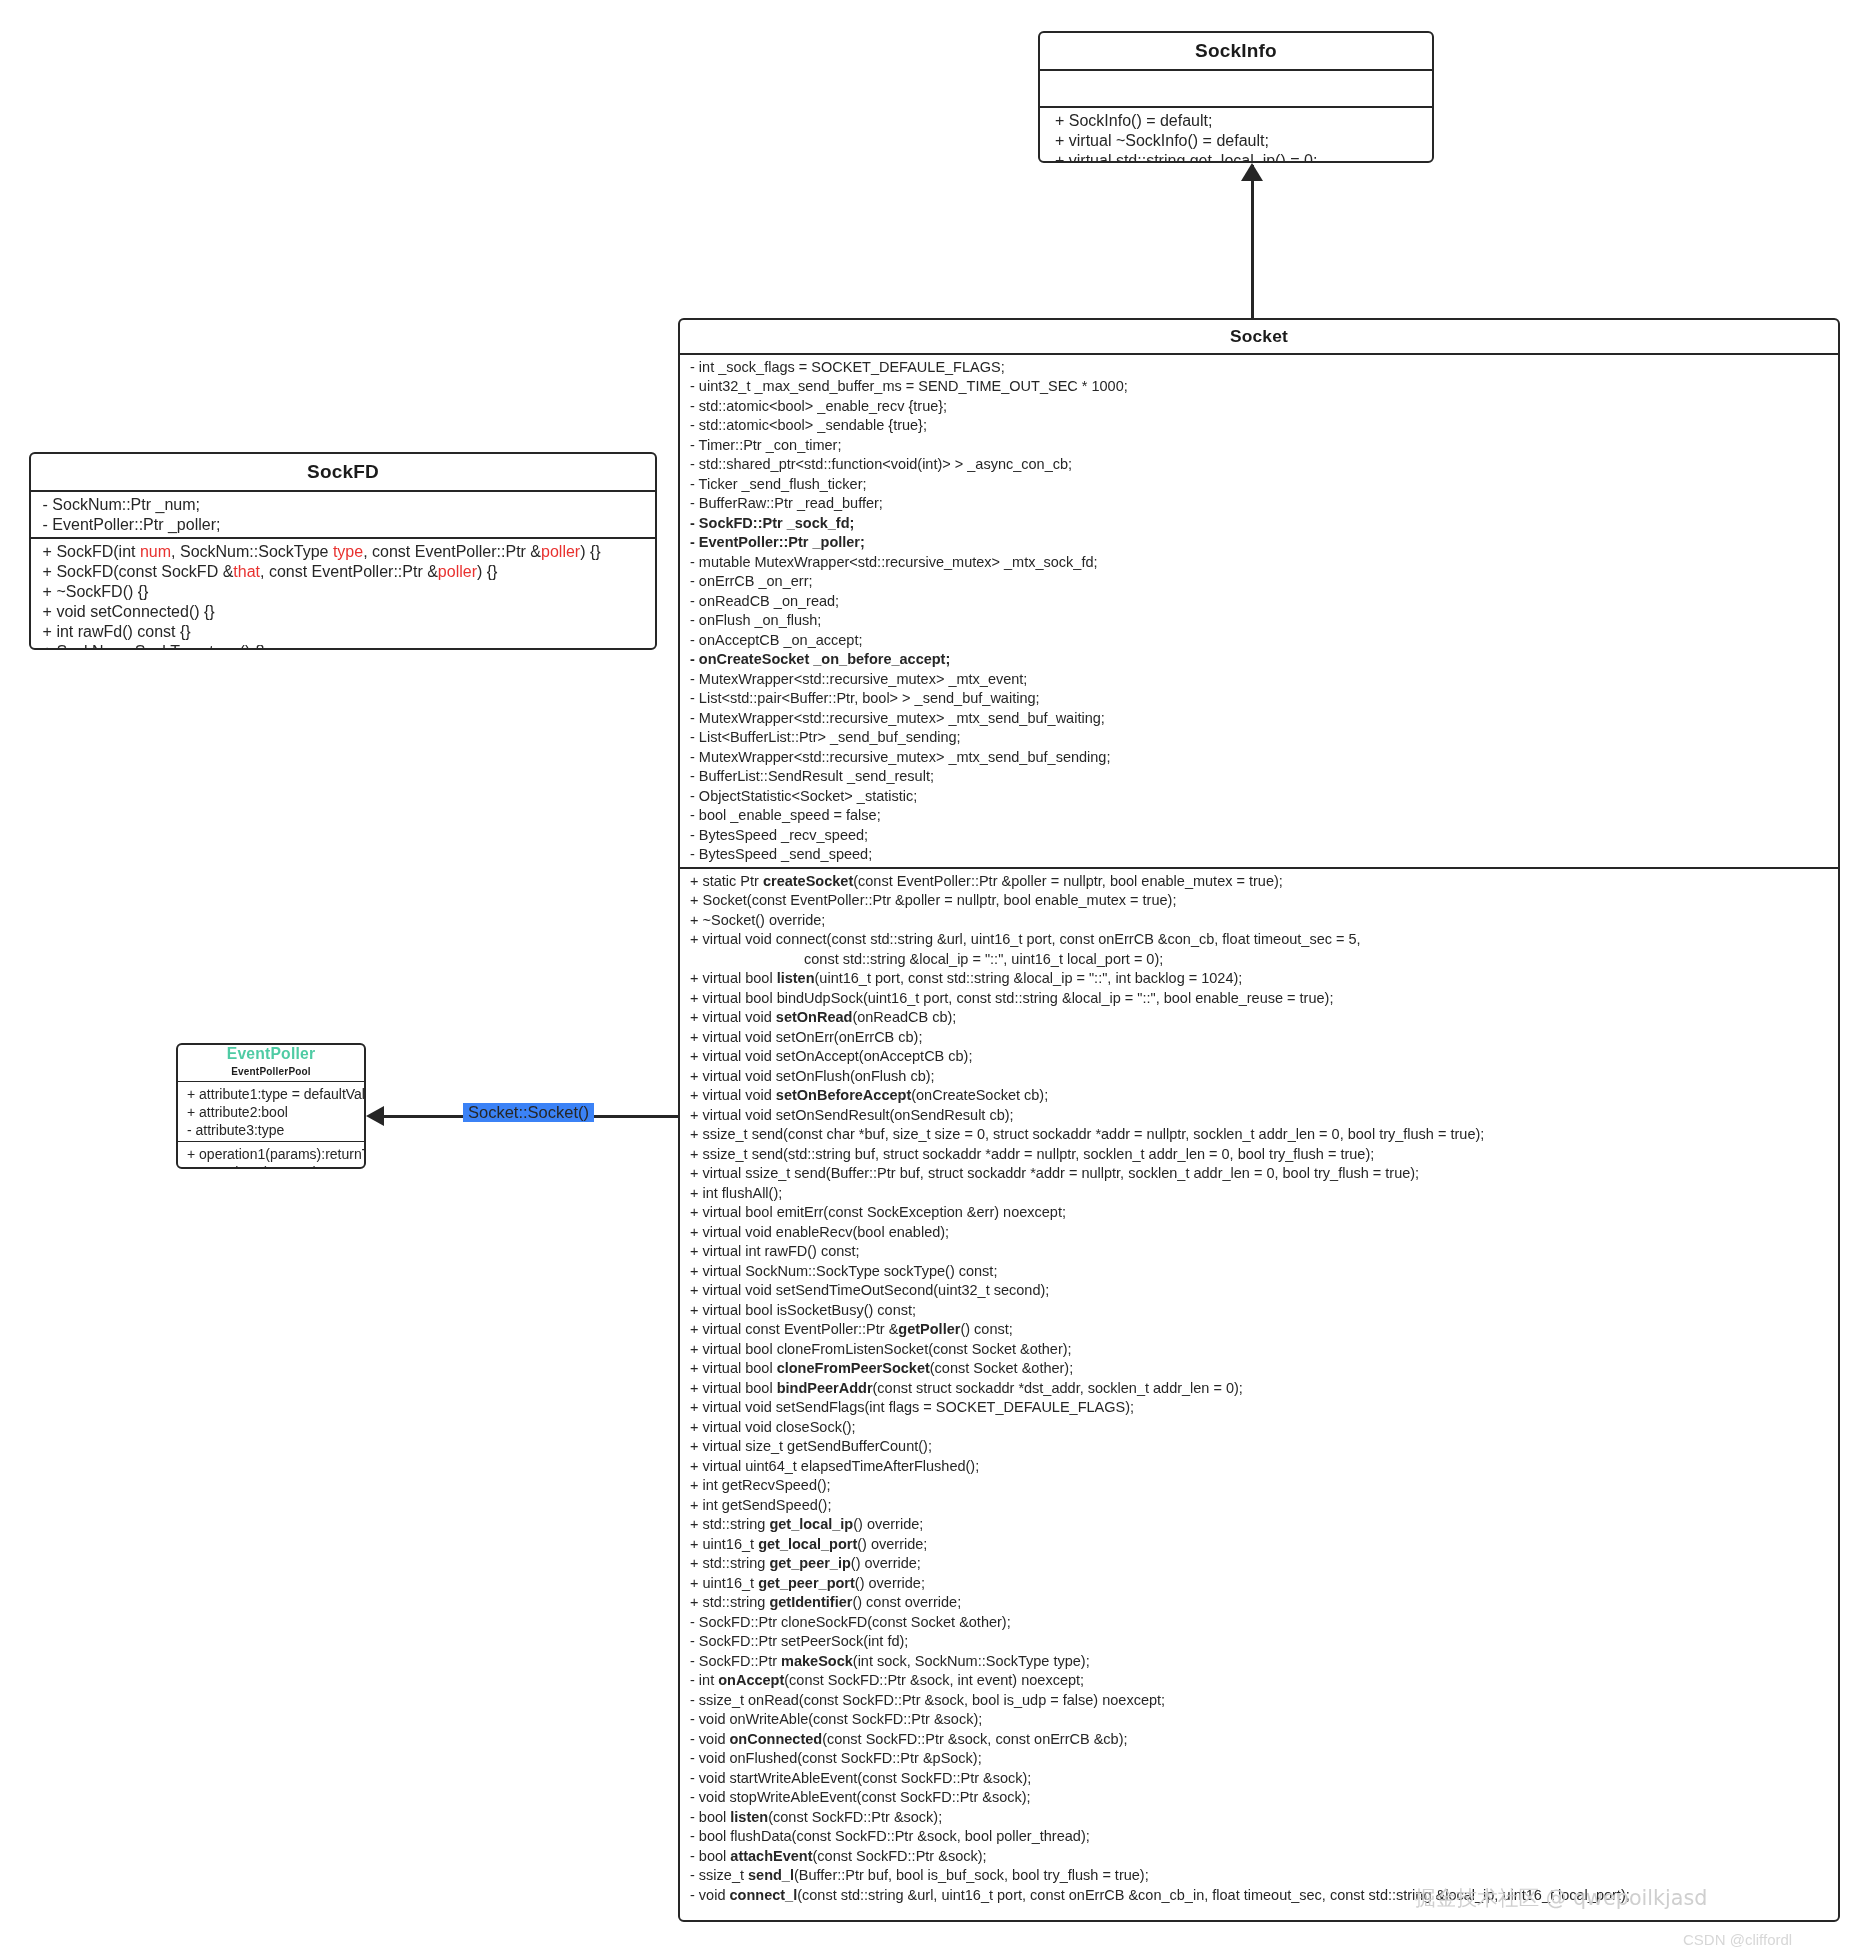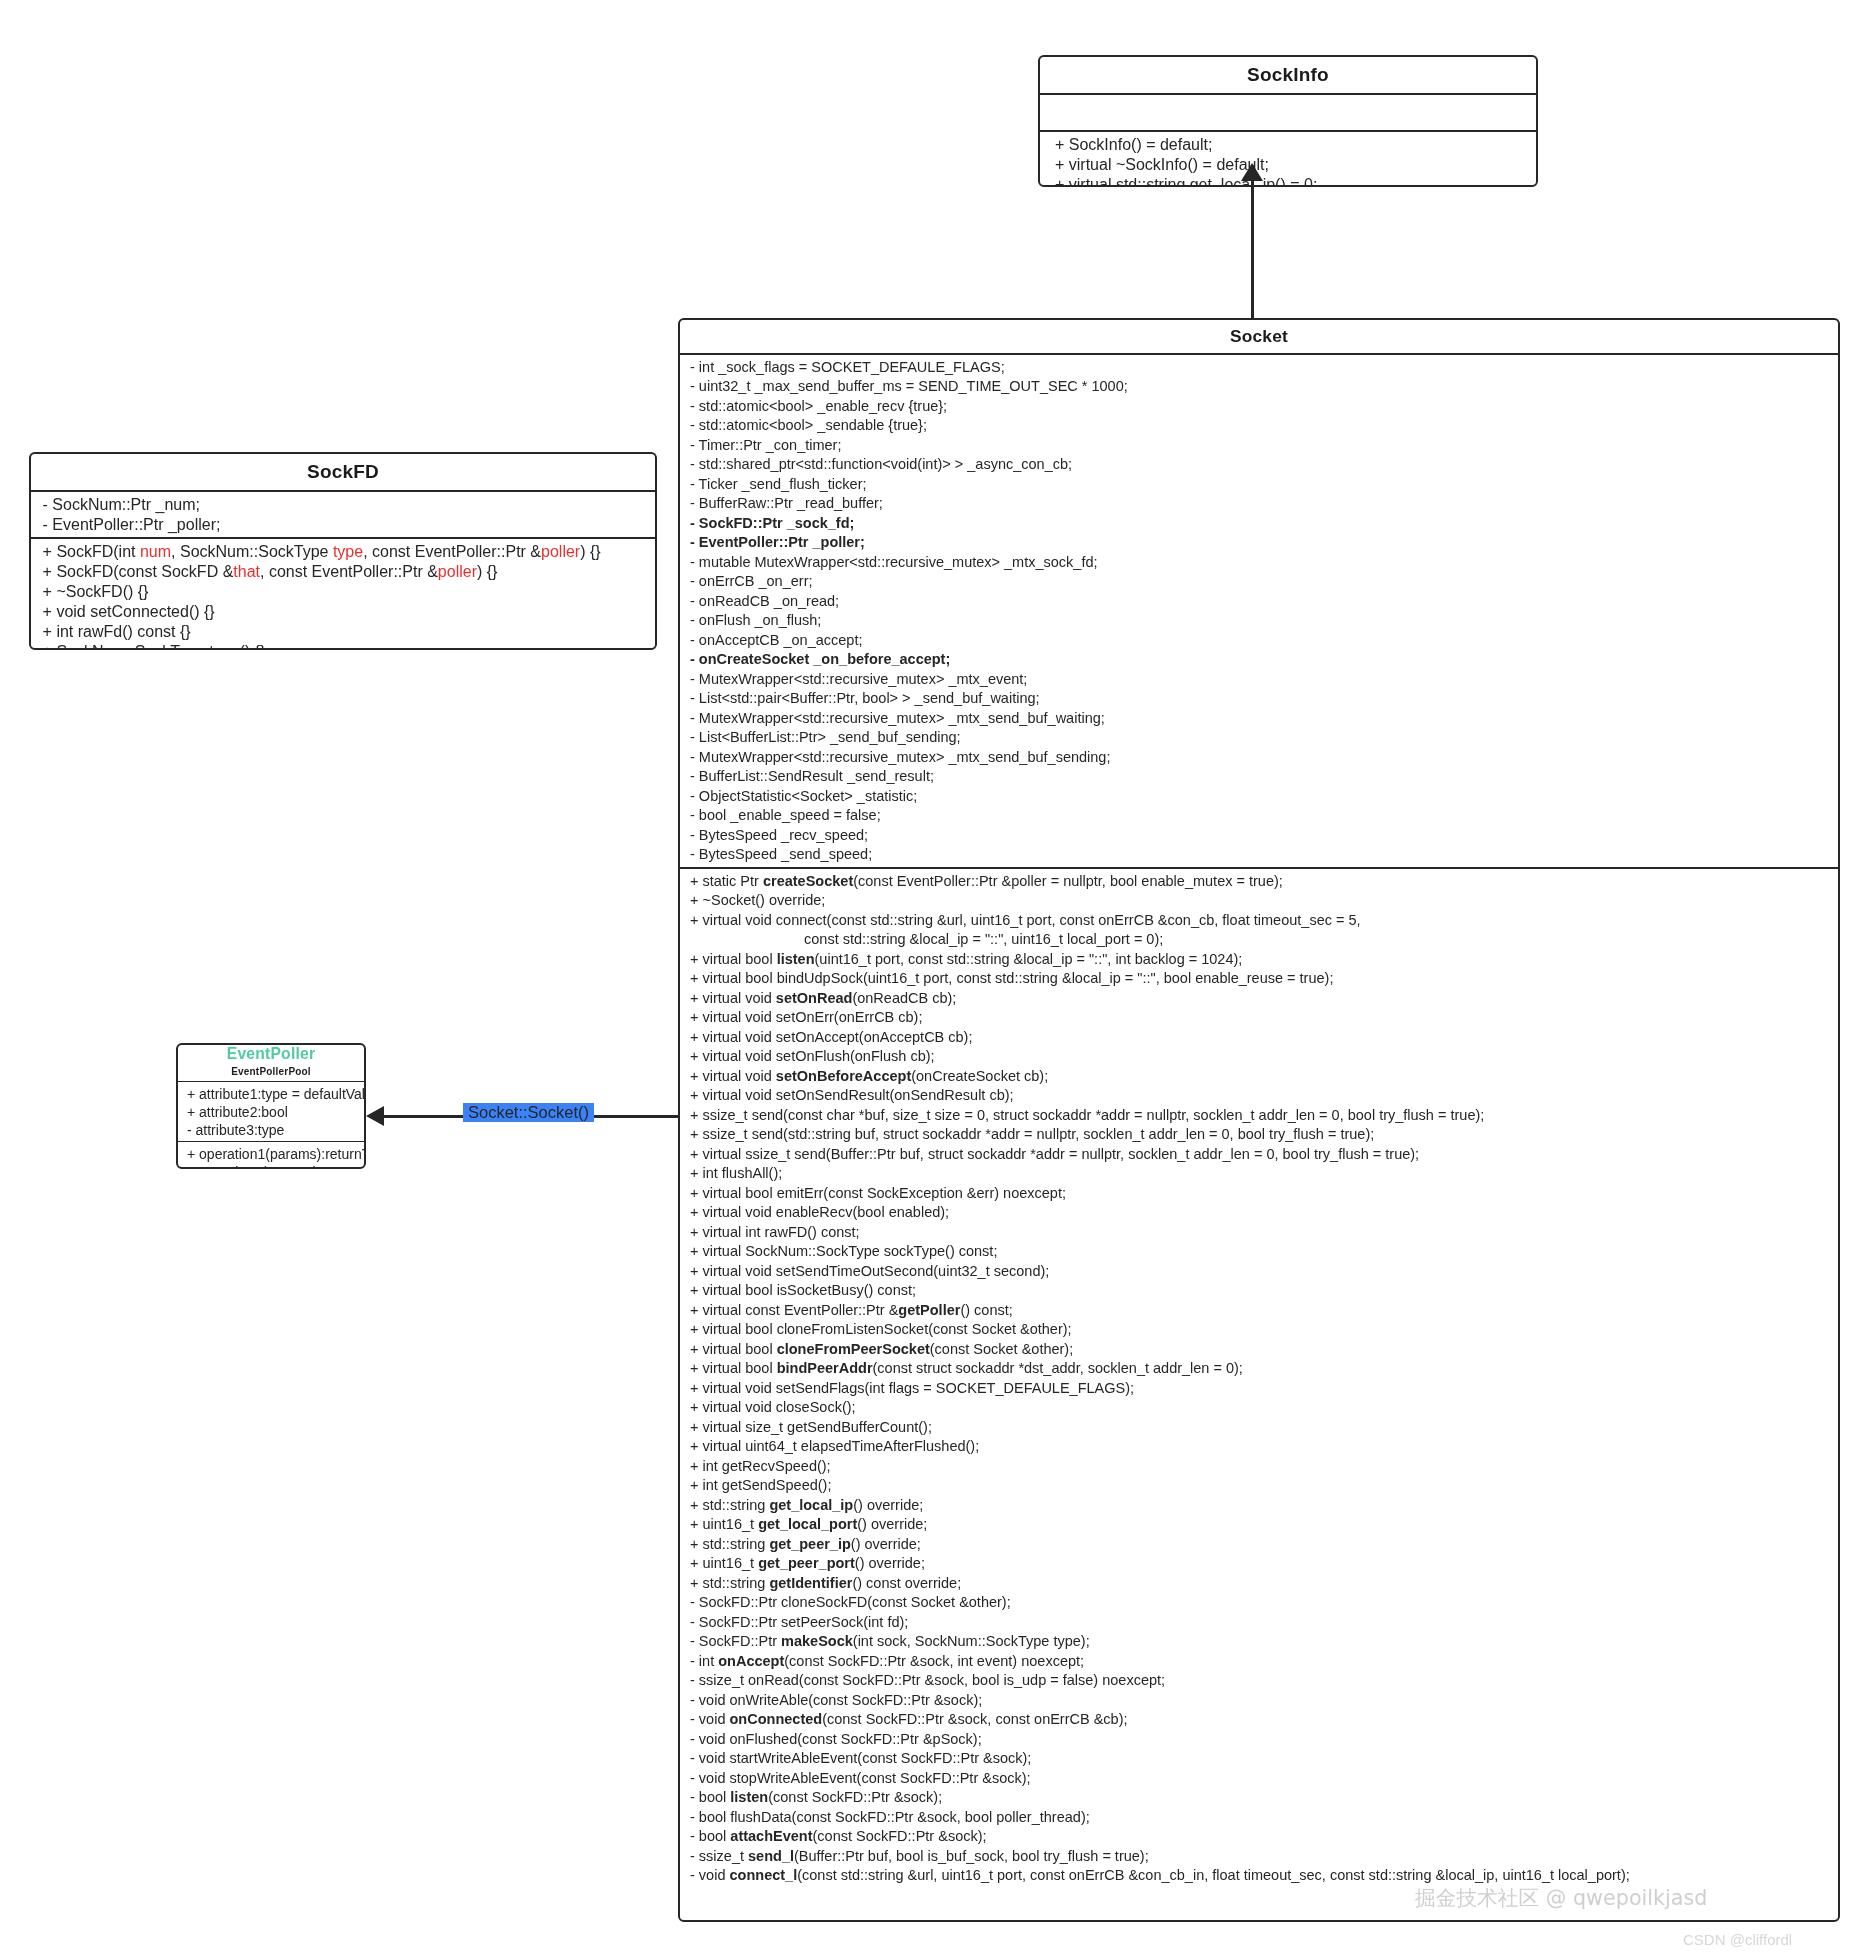--- a/index.html
+++ b/index.html
@@ -49,23 +49,22 @@
     white-space: pre;
     color: #262626;
   }
   .hl { color: #e8312f; }
   .b { font-weight: bold; }
 
   
   #sockinfo-box {
     left: 1038px;
     top: 31px;
-    width: 500px;
+    width: 396px;
     height: 132px;
-    margin-top: 24px;
   }
   #sockinfo-box .uml-title {
     font-size: 19px;
     line-height: 36px;
     height: 36px;
   }
   #sockinfo-box .empty-attrs {
     height: 30px;
   }
   #sockinfo-box .uml-row {
@@ -266,20 +265,21 @@
         <div class="uml-row">- MutexWrapper&lt;std::recursive_mutex&gt; _mtx_send_buf_sending;</div>
         <div class="uml-row">- BufferList::SendResult _send_result;</div>
         <div class="uml-row">- ObjectStatistic&lt;Socket&gt; _statistic;</div>
         <div class="uml-row">- bool _enable_speed = false;</div>
         <div class="uml-row">- BytesSpeed _recv_speed;</div>
         <div class="uml-row">- BytesSpeed _send_speed;</div>
       </div>
     <div class="uml-sep"></div>
     <div class="uml-compartment" id="socket-methods">
         <div class="uml-row">+ static Ptr <b>createSocket</b>(const EventPoller::Ptr &amp;poller = nullptr, bool enable_mutex = true);</div>
+        <div class="uml-row">+ Socket(const EventPoller::Ptr &amp;poller = nullptr, bool enable_mutex = true);</div>
         <div class="uml-row">+ ~Socket() override;</div>
         <div class="uml-row">+ virtual void connect(const std::string &amp;url, uint16_t port, const onErrCB &amp;con_cb, float timeout_sec = 5,</div>
         <div class="uml-row indented">const std::string &amp;local_ip = "::", uint16_t local_port = 0);</div>
         <div class="uml-row">+ virtual bool <b>listen</b>(uint16_t port, const std::string &amp;local_ip = "::", int backlog = 1024);</div>
         <div class="uml-row">+ virtual bool bindUdpSock(uint16_t port, const std::string &amp;local_ip = "::", bool enable_reuse = true);</div>
         <div class="uml-row">+ virtual void <b>setOnRead</b>(onReadCB cb);</div>
         <div class="uml-row">+ virtual void setOnErr(onErrCB cb);</div>
         <div class="uml-row">+ virtual void setOnAccept(onAcceptCB cb);</div>
         <div class="uml-row">+ virtual void setOnFlush(onFlush cb);</div>
         <div class="uml-row">+ virtual void <b>setOnBeforeAccept</b>(onCreateSocket cb);</div>

